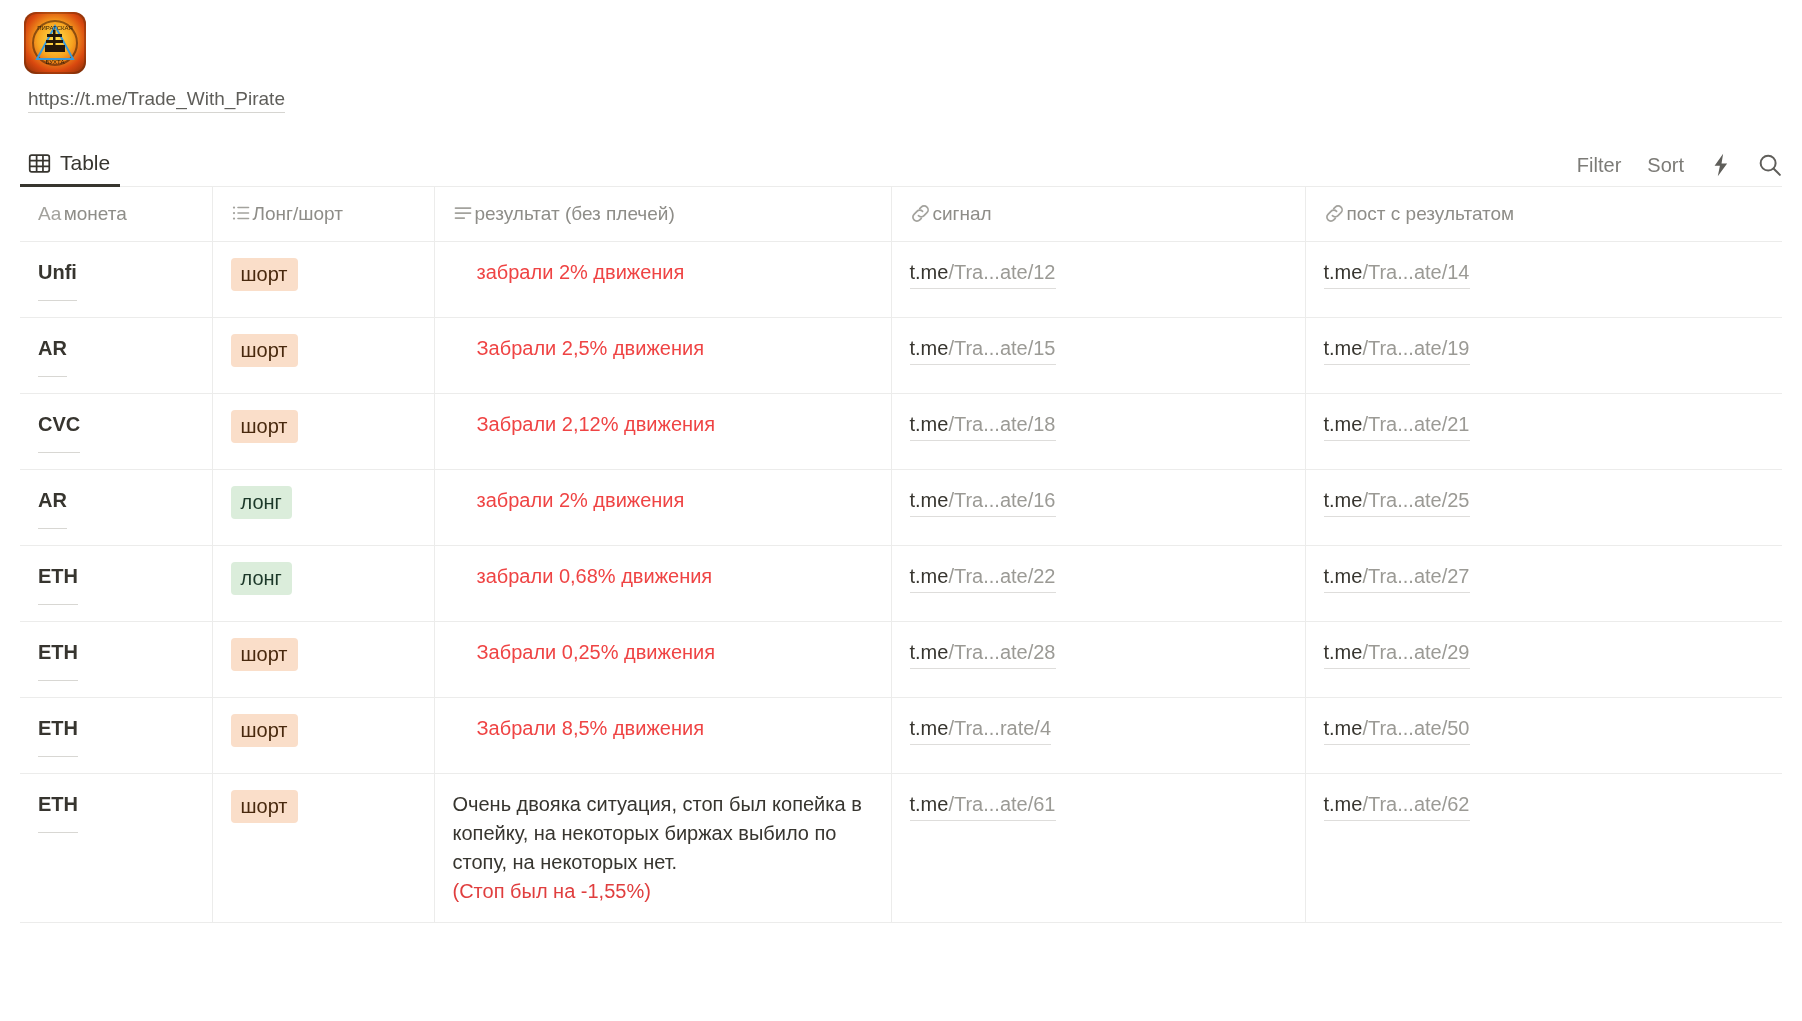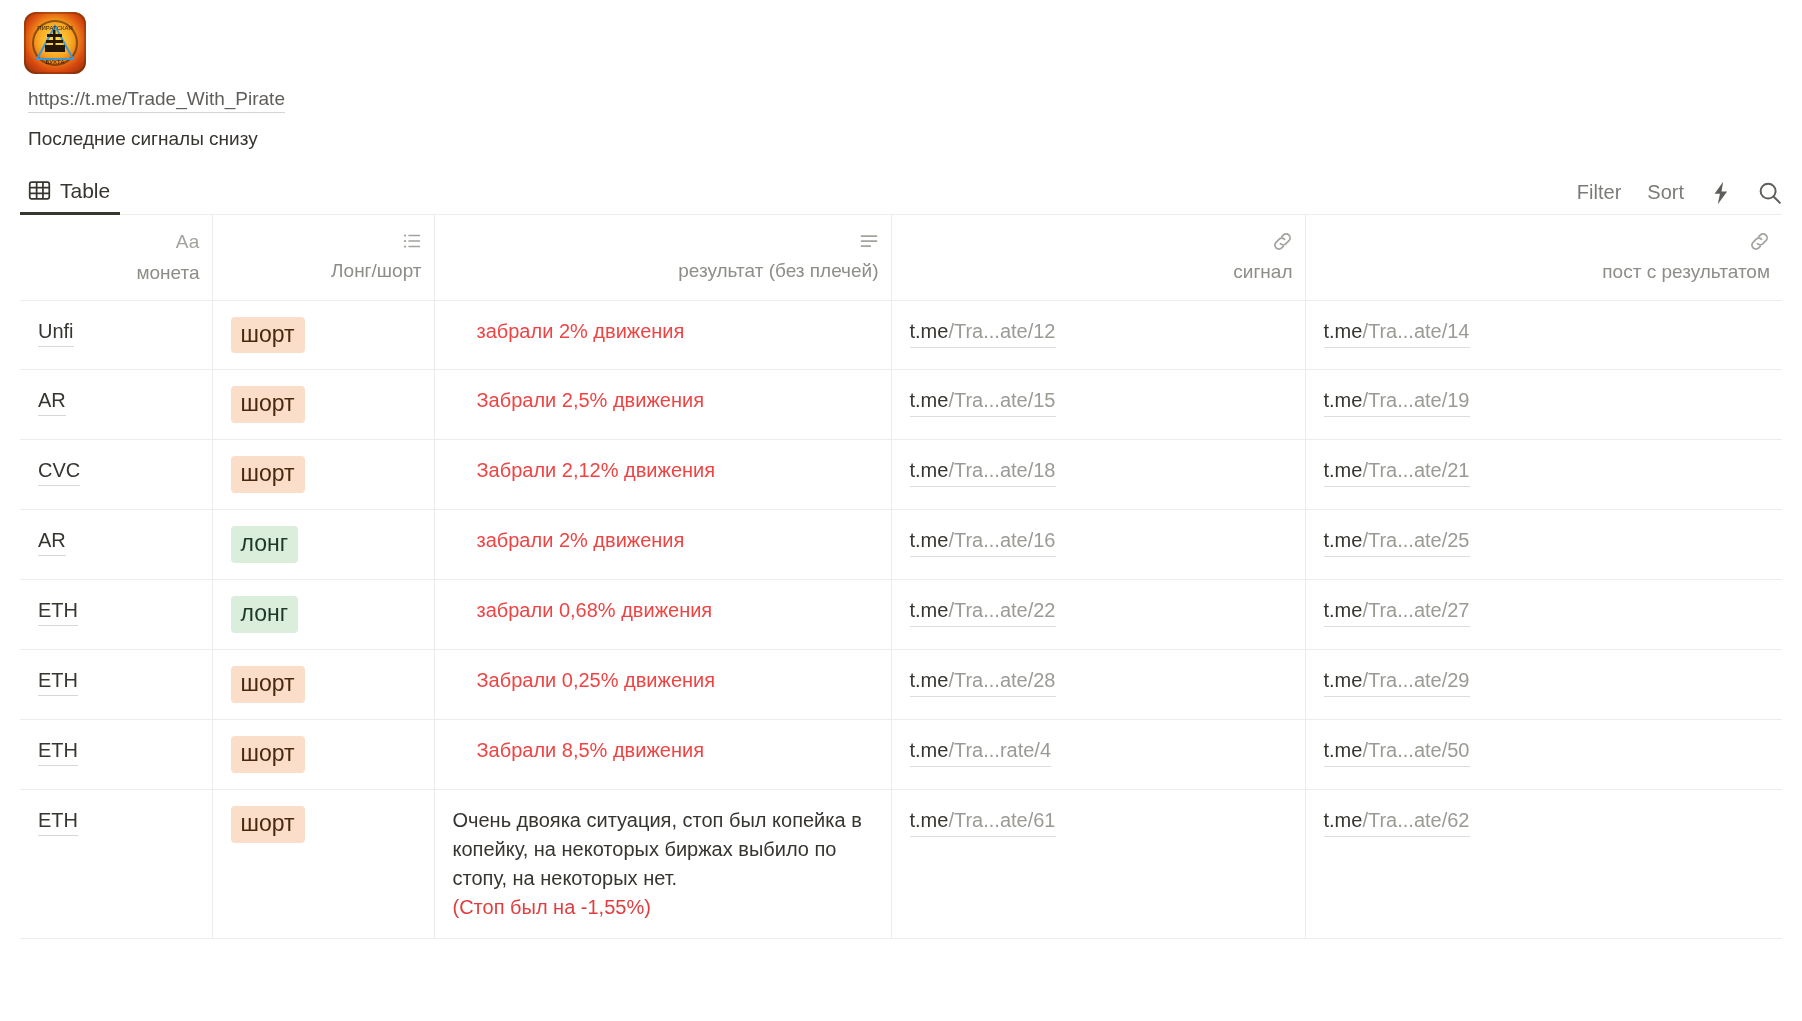--- a/index.html
+++ b/index.html
@@ -135,44 +135,44 @@
   col.c-signal { width: 414px; }
   col.c-post   { width: 477px; }
 
   table.db th {
     font-weight: 400;
     font-size: 19px;
     color: #8e8d88;
     padding: 16px 12px 16px 18px;
     white-space: nowrap;
   }
-  .th-inner { display: flex; align-items: flex-end; gap: 9px; flex-direction: column; }
+  .th-inner { display: flex; align-items: flex-start; gap: 2px; }
   .th-icon { color: #a3a29d; display: inline-flex; align-items: center; flex: 0 0 auto; }
   .th-aa { font-size: 19px; color: #a3a29d; letter-spacing: .2px; }
 
   table.db td {
     padding: 16px 12px 16px 18px;
     font-size: 20px;
     line-height: 1.45;
   }
 
   .coin {
-    font-weight: 400;
+    font-weight: 700;
     color: #37352f;
     border-bottom: 1px solid #d8d7d3;
     display: inline-block;
-    padding-bottom: 0;
+    padding-bottom: 13px;
     cursor: pointer;
   }
 
   .tag {
     display: inline-block;
     border-radius: 4px;
     padding: 3px 10px 4px 10px;
-    font-size: 23px;
+    font-size: 20px;
     line-height: 1.3;
   }
   .tag.short { background: #fadec9; color: #49290e; }
   .tag.long  { background: #dbeddb; color: #1c3829; }
 
   .res-green { color: #ef4444; margin-left: 24px; }
   .res-plain { color: #37352f; }
   .res-red   { color: #e03e3e; }
 
   .tlink {
@@ -204,21 +204,20 @@
           <rect x="13" y="19" width="17" height="3" fill="#241708"></rect>
           <text x="22" y="9" font-size="6" fill="#2b1a06" text-anchor="middle" font-family="Liberation Sans, sans-serif">ПИРАТСКАЯ</text>
           <text x="22" y="43" font-size="6" fill="#2b1a06" text-anchor="middle" font-family="Liberation Sans, sans-serif">БУХТА</text>
         </svg>
       </div>
     </div>
   </div>
 
   <div class="subtext">
     <a class="sub-link" href="#">https://t.me/Trade_With_Pirate</a>
-    <p class="sub-line">Последние сигналы снизу</p>
   </div>
 
   <div class="toolbar">
     <div class="view-tabs">
       <div class="view-tab active">
         <span class="tb-icon">
           <svg width="23" height="23" viewBox="0 0 16 16" fill="none" stroke="#37352f" stroke-width="1.2">
             <rect x="1.2" y="2.2" width="13.6" height="11.6" rx="1.4"></rect>
             <line x1="1.2" y1="6" x2="14.8" y2="6"></line>
             <line x1="1.2" y1="10" x2="14.8" y2="10"></line>

